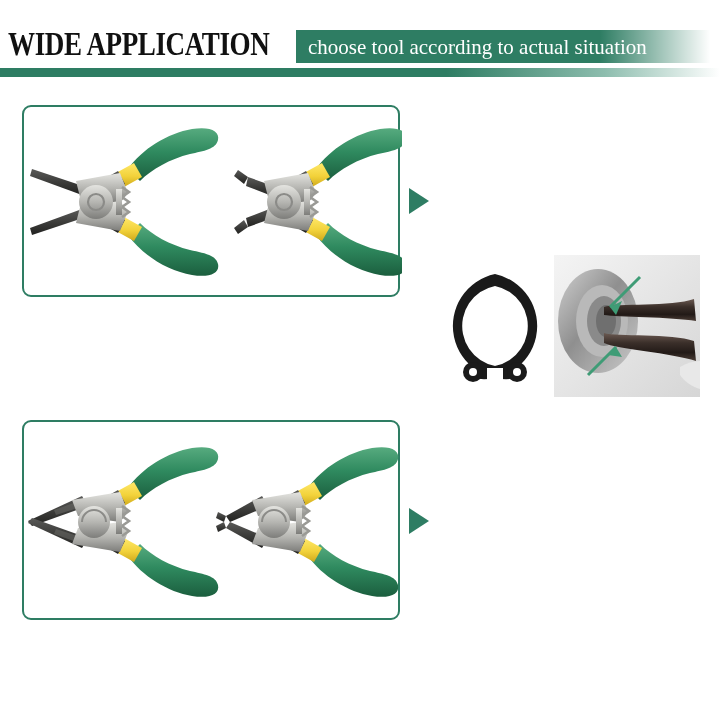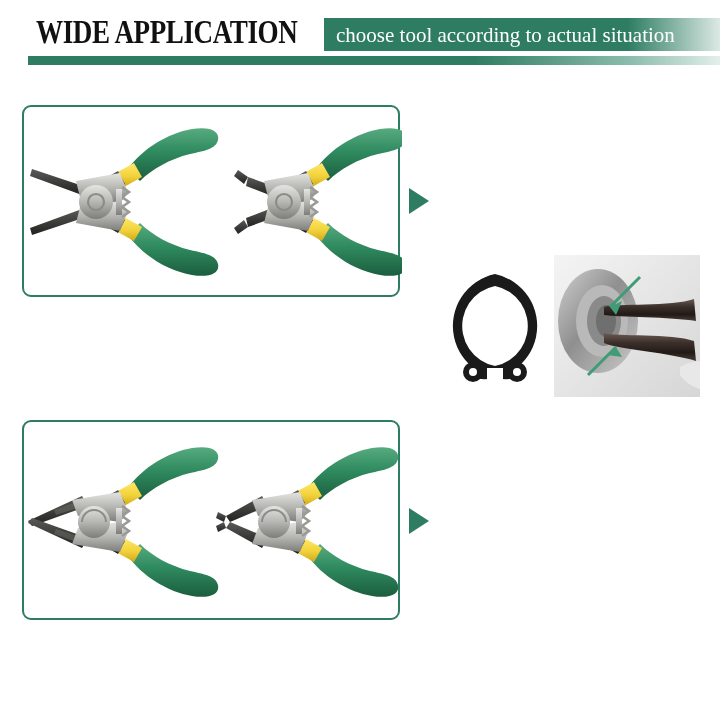--- a/index.html
+++ b/index.html
@@ -12,22 +12,22 @@
     height: 720px;
     position: relative;
     overflow: hidden;
     font-family: "Liberation Serif", "DejaVu Serif", serif;
     -webkit-font-smoothing: antialiased;
   }
 
   
   #header {
     position: absolute;
-    left: 0; top: 4px;
-    width: 608px; height: 62px; margin-left: 28px;
+    left: 0; top: 16px;
+    width: 608px; height: 62px;
   }
   #header-title {
     position: absolute;
     left: 8px; top: 11px;
     font-family: "Liberation Serif", "DejaVu Serif", serif;
     font-weight: bold;
     font-size: 33px;
     letter-spacing: -0.5px;
     color: #111111;
     transform: scaleX(0.82);

